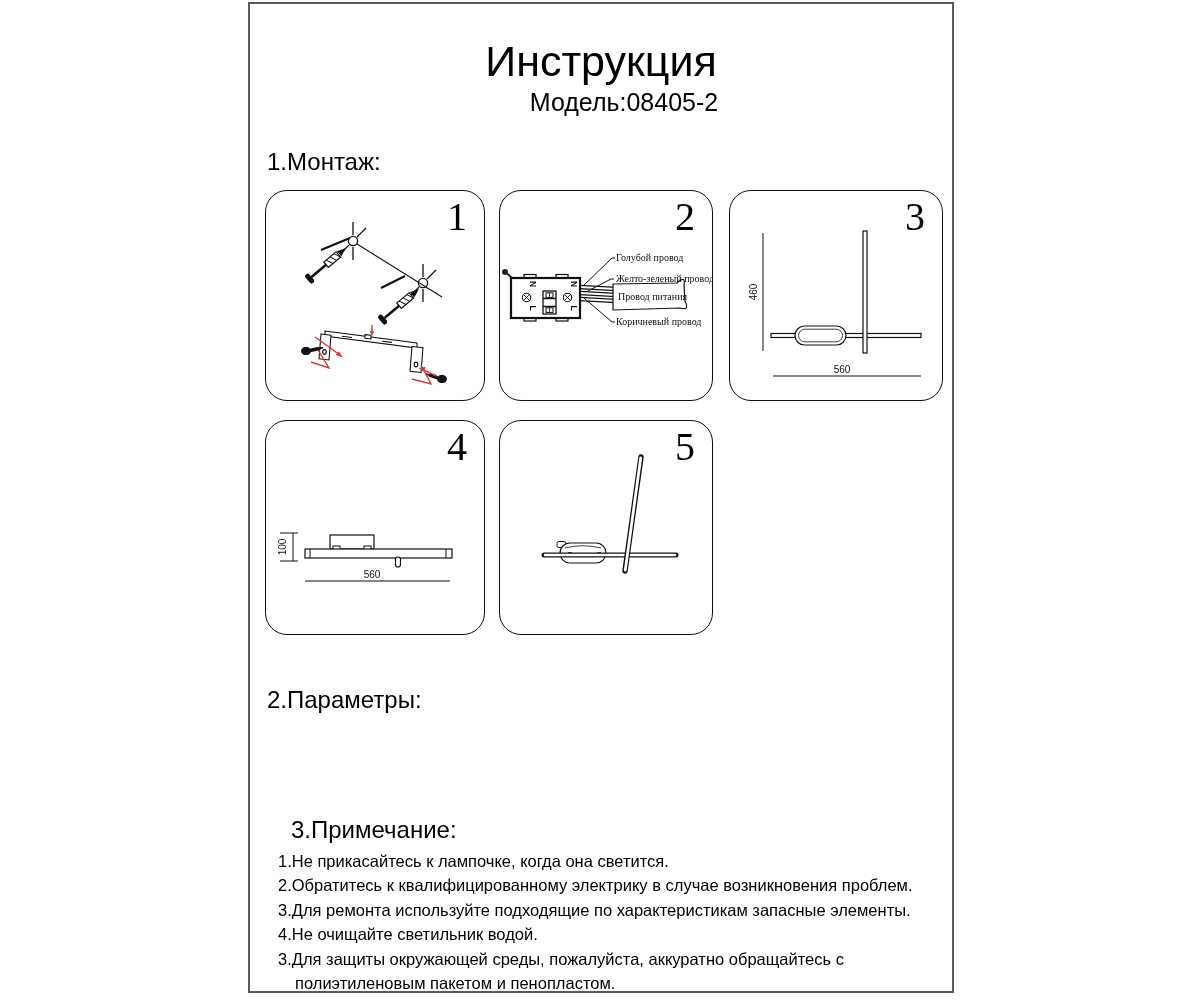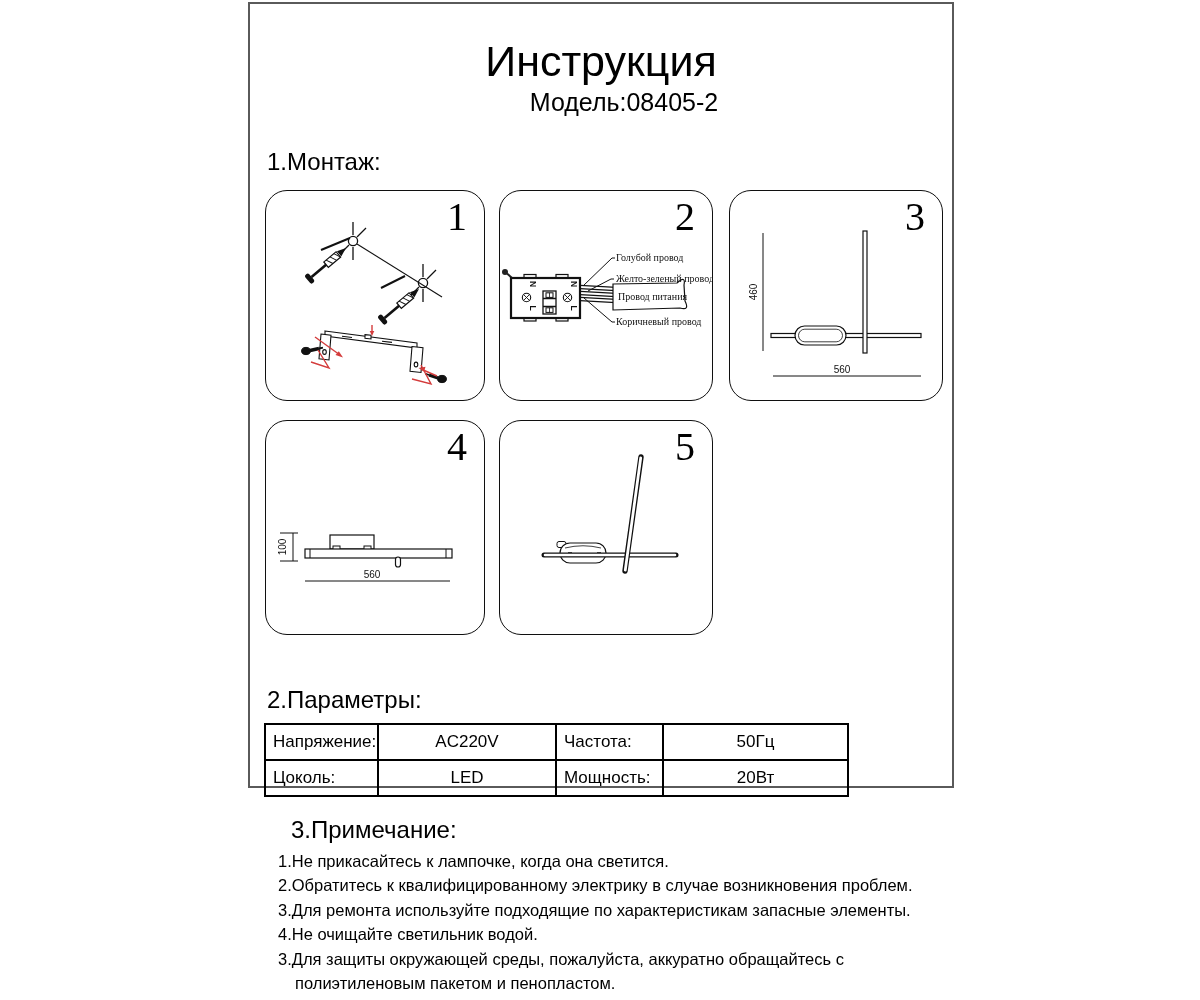--- a/index.html
+++ b/index.html
@@ -2,21 +2,21 @@
 <html><head>
 <meta charset="utf-8">
 <style>
   html,body{margin:0;padding:0;}
   body{
     width:1200px;height:1000px;position:relative;background:#ffffff;
     font-family:"Liberation Sans", sans-serif;color:#000;
     -webkit-font-smoothing:antialiased;
   }
   .page{
-    position:absolute;left:248px;top:2px;width:706px;height:786px;
+    position:absolute;left:248px;top:2px;width:706px;height:991px;
     border:2px solid #5a5a5a;background:#fff;box-sizing:border-box;
   }
   .doc-title{
     position:absolute;left:0;top:34px;width:100%;text-align:center;
     font-size:43px;line-height:1.1;
   }
   .doc-model{
     position:absolute;left:0;top:84px;width:100%;text-align:center;
     font-size:25px;
     padding-left:23px;
@@ -253,42 +253,20 @@
       <g>
         <line x1="125" y1="150" x2="141" y2="36" stroke="#111" stroke-width="5.4" stroke-linecap="round"></line>
         <line x1="125.3" y1="149" x2="140.7" y2="37" stroke="#fff" stroke-width="2.8" stroke-linecap="round"></line>
       </g>
     </svg>
     <div class="panel-number">5</div>
   </div>
 
   <div class="section-heading" style="top:682px;">2.Параметры:</div>
 
-  <table class="params">
-    <colgroup>
-        <col style="width:113px">
-        <col style="width:178px">
-        <col style="width:107px">
-        <col style="width:185px">
-      </colgroup>
-    <tbody>
-        <tr>
-      <td>Напряжение:</td>
-      <td class="val">AC220V</td>
-      <td>Частота:</td>
-      <td class="val">50Гц</td>
-    </tr>
-    <tr>
-      <td>Цоколь:</td>
-      <td class="val">LED</td>
-      <td>Мощность:</td>
-      <td class="val">20Вт</td>
-    </tr>
-  </tbody>
-    </table>
 
   <div class="section-heading" style="top:812px;margin-left:24px;">3.Примечание:</div>
 
   <div class="notes">
     <div class="note-item">1.Не прикасайтесь к лампочке, когда она светится.</div>
     <div class="note-item">2.Обратитесь к квалифицированному электрику в случае возникновения проблем.</div>
     <div class="note-item">3.Для ремонта используйте подходящие по характеристикам запасные элементы.</div>
     <div class="note-item">4.Не очищайте светильник водой.</div>
     <div class="note-item">3.Для защиты окружающей среды, пожалуйста, аккуратно обращайтесь с полиэтиленовым пакетом и пенопластом.</div>
   </div>

